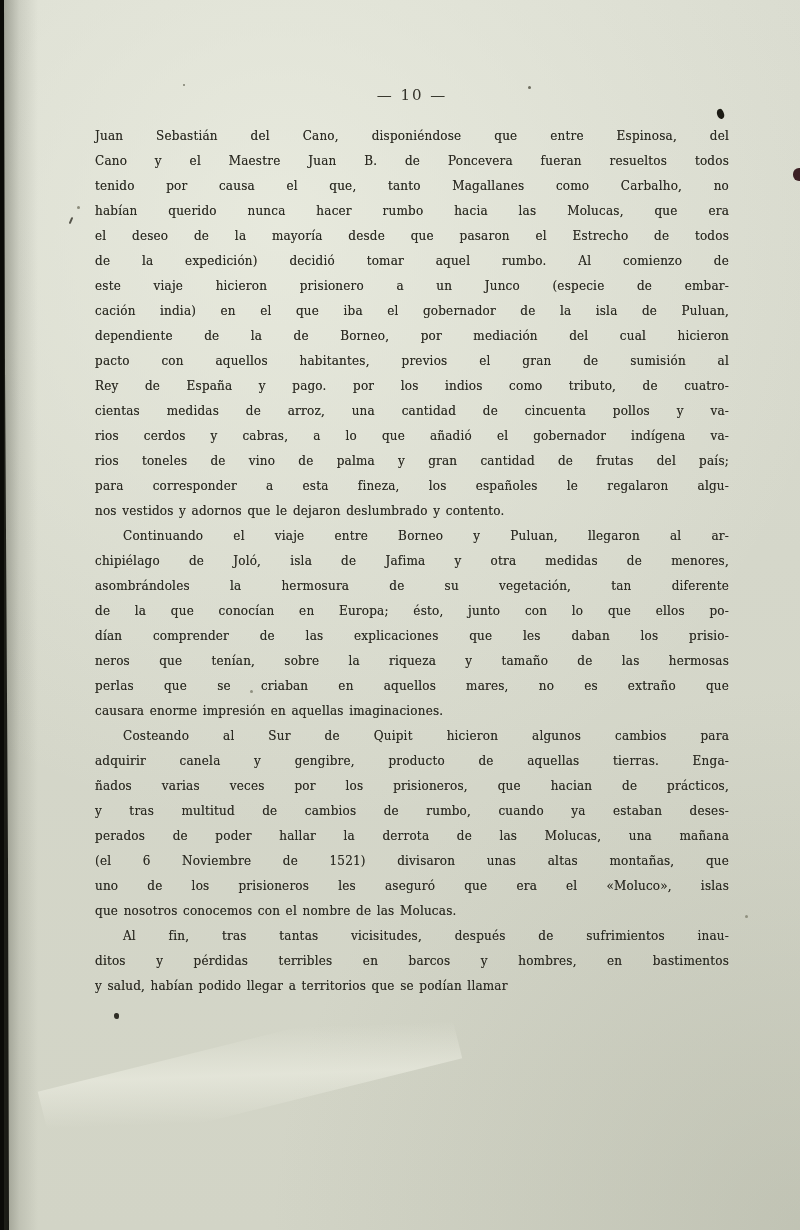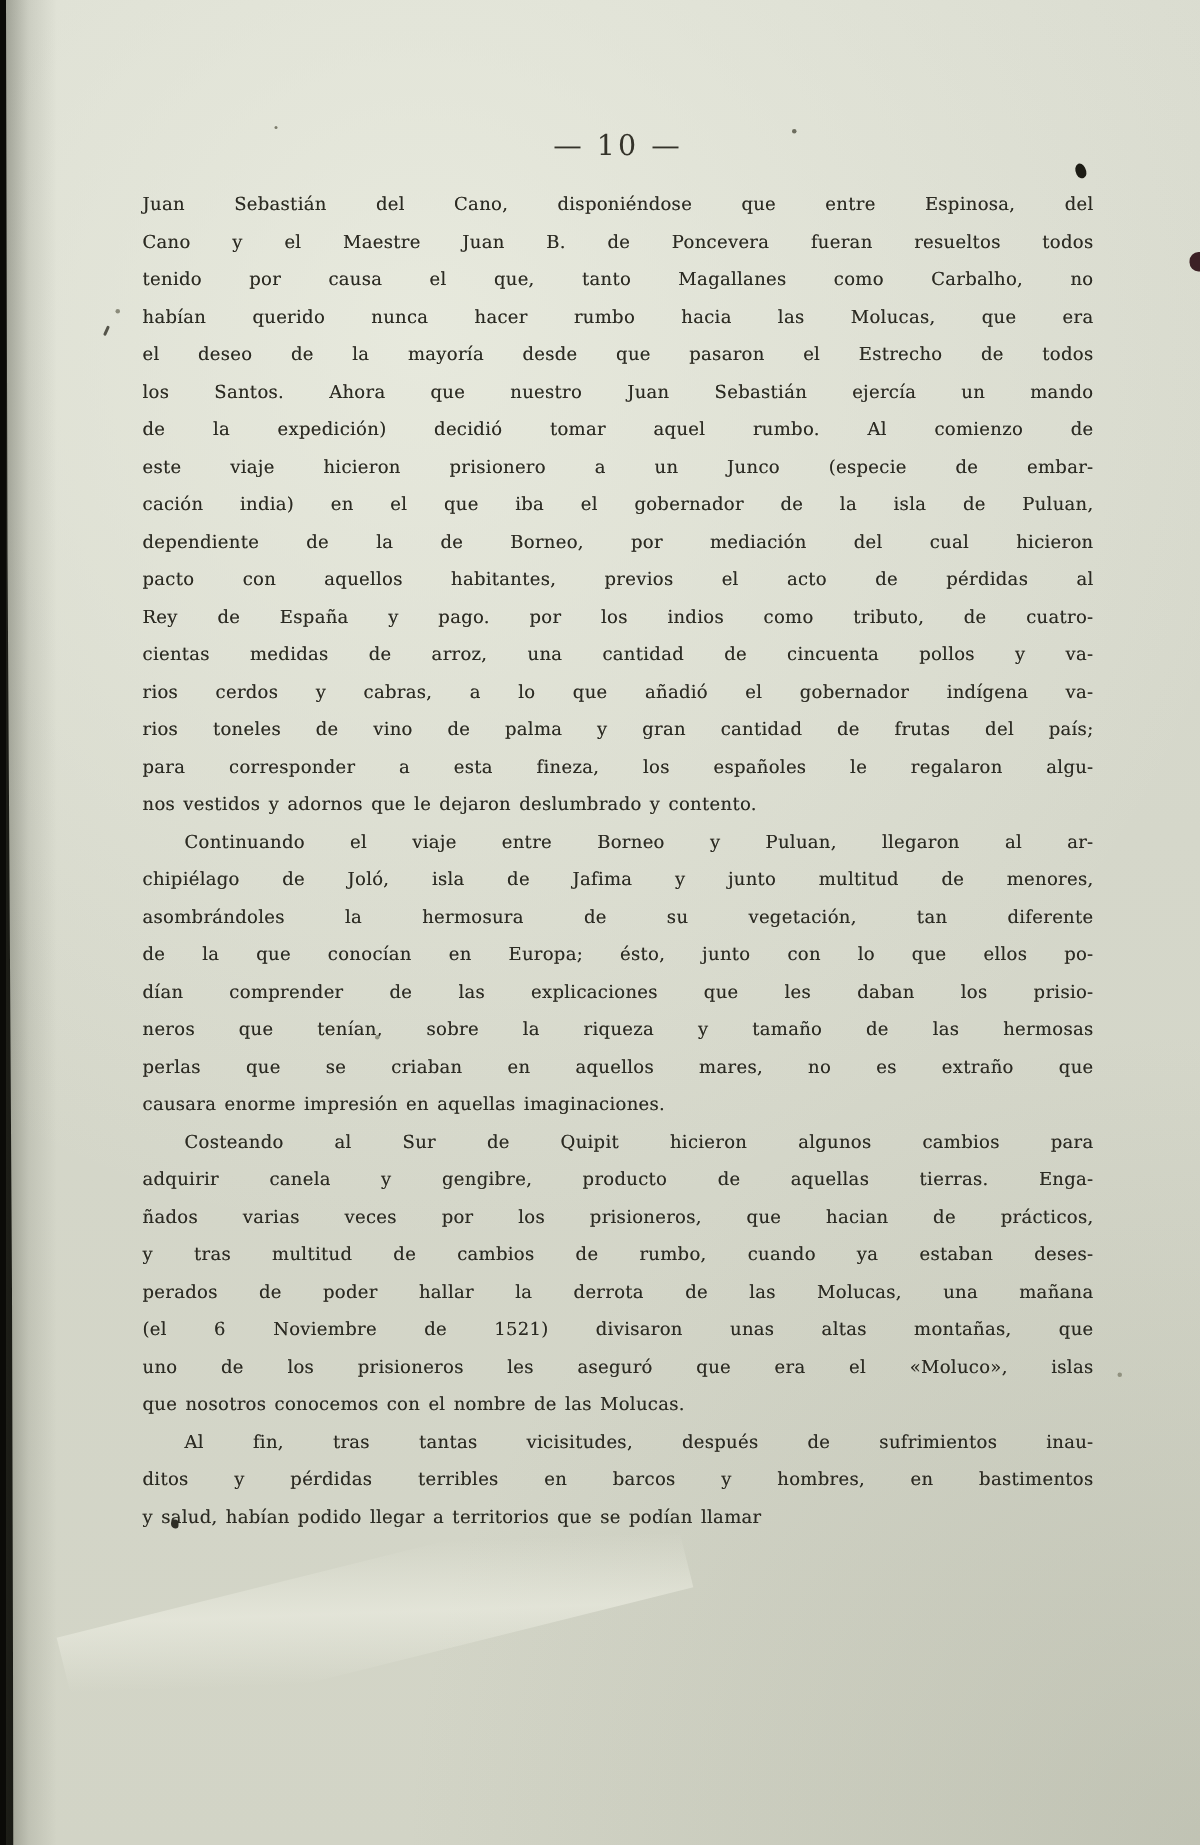--- a/index.html
+++ b/index.html
@@ -30,21 +30,21 @@
   }
   .edge-shadow{
     position:absolute;left:4px;top:0;width:34px;height:1230px;
     background:linear-gradient(90deg, rgba(60,62,50,.38) 0%, rgba(60,62,50,.12) 45%, rgba(60,62,50,0) 100%);
     pointer-events:none;
   }
   .page-header{
     position:absolute;
     left:95px;width:634px;top:86px;
     text-align:center;
-    font-size:19px;
+    font-size:15px;
     letter-spacing:2px;
     color:#34332a;
   }
   .text-block{
     position:absolute;
     left:95px;top:112px;width:634px;
     font-size:12px;
     line-height:25px;
     letter-spacing:.2px;
     word-spacing:1.5px;
@@ -91,36 +91,35 @@
 
   <div class="text-block">
       <div class="paragraph">
         <div class="line">Juan Sebastián del Cano, disponiéndose que entre Espinosa, del</div>
         <div class="line">Cano y el Maestre Juan B. de Poncevera fueran resueltos todos</div>
       </div>
       <div class="paragraph">
         <div class="line">tenido por causa el que, tanto Magallanes como Carbalho, no</div>
         <div class="line">habían querido nunca hacer rumbo hacia las Molucas, que era</div>
         <div class="line">el deseo de la mayoría desde que pasaron el Estrecho de todos</div>
-        <div class="line">los Santos. Ahora que nuestro Juan Sebastián ejercía un mando</div>
         <div class="line">de la expedición) decidió tomar aquel rumbo. Al comienzo de</div>
         <div class="line">este viaje hicieron prisionero a un Junco (especie de embar-</div>
         <div class="line">cación india) en el que iba el gobernador de la isla de Puluan,</div>
         <div class="line">dependiente de la de Borneo, por mediación del cual hicieron</div>
-        <div class="line">pacto con aquellos habitantes, previos el acto de pérdidas al</div>
+        <div class="line">pacto con aquellos habitantes, previos el gran de sumisión al</div>
         <div class="line">Rey de España y pago. por los indios como tributo, de cuatro-</div>
         <div class="line">cientas medidas de arroz, una cantidad de cincuenta pollos y va-</div>
         <div class="line">rios cerdos y cabras, a lo que añadió el gobernador indígena va-</div>
         <div class="line">rios toneles de vino de palma y gran cantidad de frutas del país;</div>
         <div class="line">para corresponder a esta fineza, los españoles le regalaron algu-</div>
         <div class="line last">nos vestidos y adornos que le dejaron deslumbrado y contento.</div>
       </div>
       <div class="paragraph">
         <div class="line indent">Continuando el viaje entre Borneo y Puluan, llegaron al ar-</div>
-        <div class="line">chipiélago de Joló, isla de Jafima y junto multitud de menores,</div>
+        <div class="line">chipiélago de Joló, isla de Jafima y otra medidas de menores,</div>
         <div class="line">asombrándoles la hermosura de su vegetación, tan diferente</div>
         <div class="line">de la que conocían en Europa; ésto, junto con lo que ellos po-</div>
         <div class="line">dían comprender de las explicaciones que les daban los prisio-</div>
         <div class="line">neros que tenían, sobre la riqueza y tamaño de las hermosas</div>
         <div class="line">perlas que se criaban en aquellos mares, no es extraño que</div>
         <div class="line last">causara enorme impresión en aquellas imaginaciones.</div>
       </div>
       <div class="paragraph">
         <div class="line indent">Costeando al Sur de Quipit hicieron algunos cambios para</div>
         <div class="line">adquirir canela y gengibre, producto de aquellas tierras. Enga-</div>

